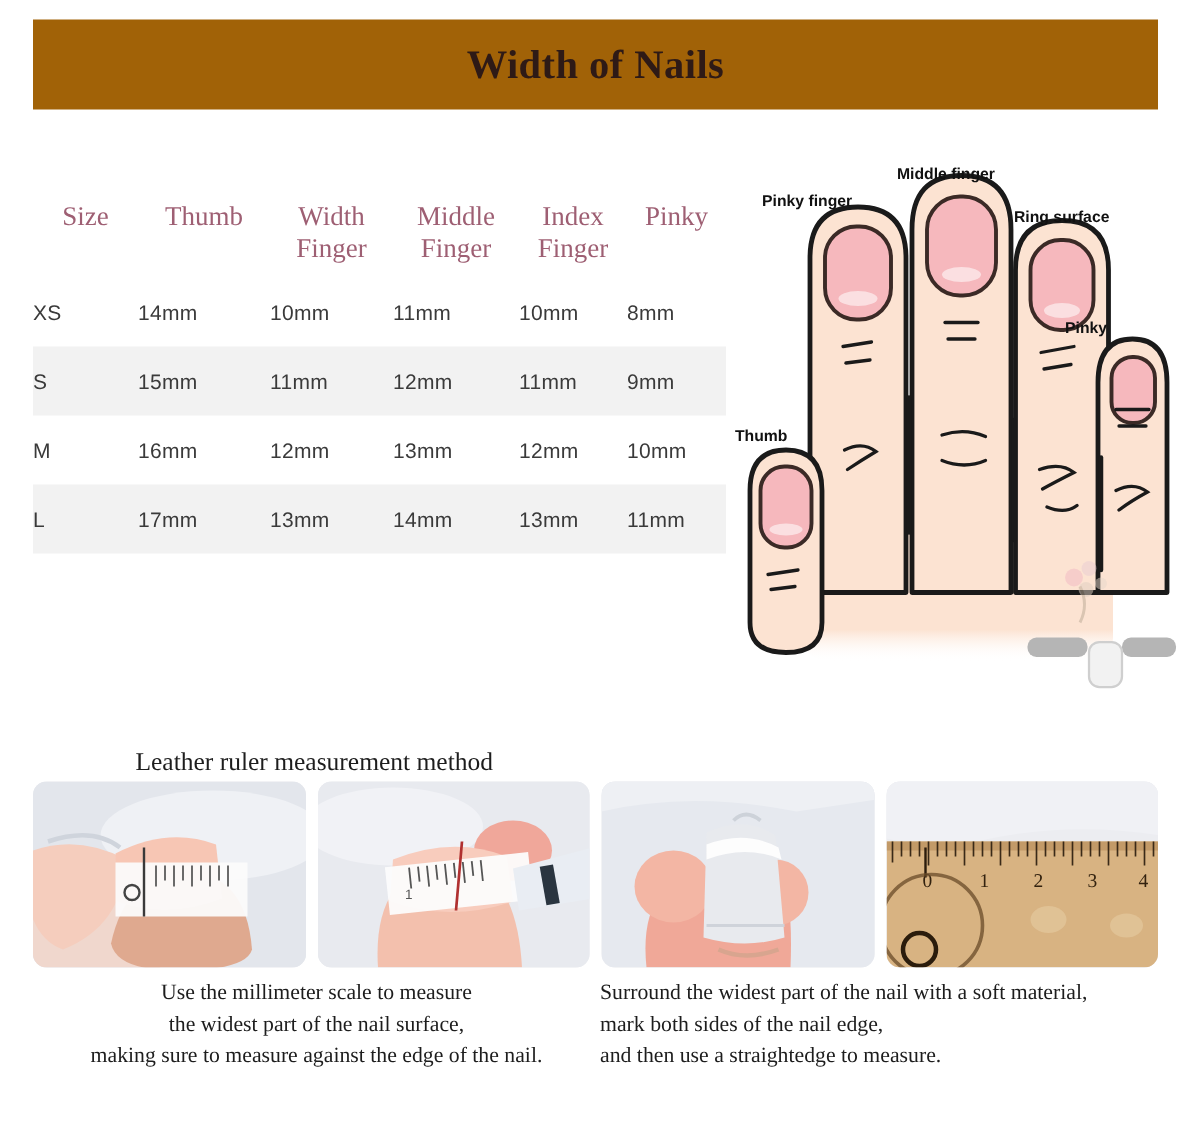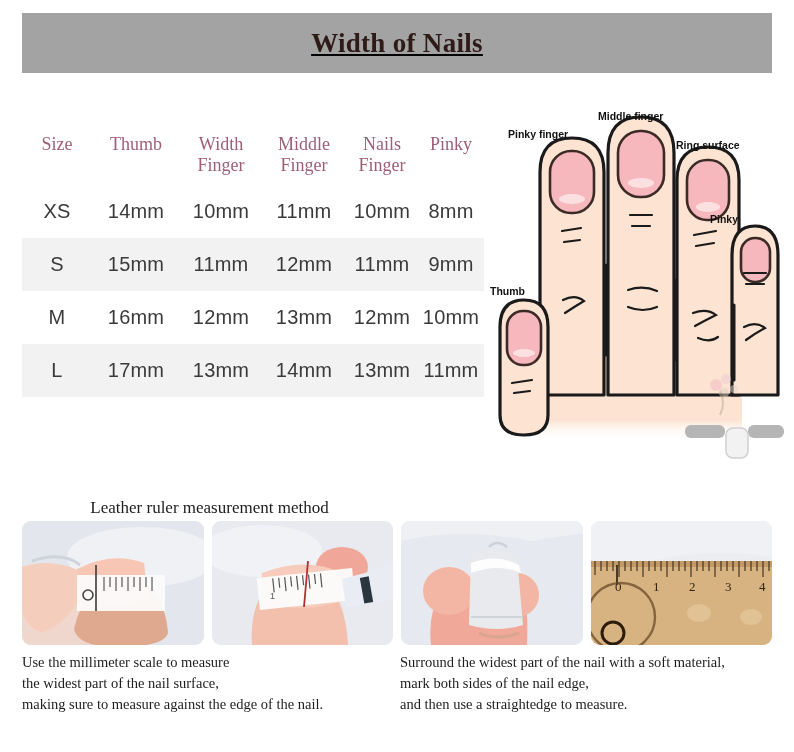--- a/index.html
+++ b/index.html
@@ -15,25 +15,24 @@
     overflow: hidden;
   }
 
   
   .banner {
     position: absolute;
     left: 22px;
     top: 13px;
     width: 750px;
     height: 60px;
-    background: #a3a3a3;
+    background: #a16207;
     display: flex;
     align-items: center;
     justify-content: center;
-    text-decoration: underline;
   }
   .banner-title {
     font-family: "Liberation Serif", serif;
     font-weight: bold;
     font-size: 27px;
     color: #2e1a16;
     letter-spacing: 0.3px;
   }
 
   
@@ -53,23 +52,23 @@
     font-weight: normal;
     font-size: 18px;
     color: #9e5f73;
     text-align: center;
     padding: 4px 0 10px 0;
     vertical-align: top;
     line-height: 1.15;
   }
   table.size-table td {
     font-family: "Liberation Sans", sans-serif;
-    font-size: 20px;
+    font-size: 14px;
     color: #3a3a3a;
-    text-align: center;
+    text-align: left;
     padding: 15px 0 15px 0;
     letter-spacing: 0.2px;
   }
   table.size-table tbody tr.striped td {
     background: #f2f2f2;
   }
   .col-size   { width: 70px; }
   .col-thumb  { width: 88px; }
   .col-index  { width: 82px; }
   .col-middle { width: 84px; }
@@ -145,21 +144,21 @@
     top: 652px;
     width: 750px;
     display: flex;
   }
   .caption {
     font-family: "Liberation Serif", serif;
     font-size: 14.5px;
     color: #1d1d1d;
     line-height: 1.45;
   }
-  .cap-left  { width: 378px; }
+  .cap-left  { width: 378px; text-align: center; }
   .cap-right { width: 372px; }
   .caption div { white-space: nowrap; }
 </style>
 </head>
 <body>
 
 <div class="banner">
   <span class="banner-title">Width of Nails</span>
 </div>
 
@@ -175,21 +174,21 @@
         </th>
         <th class="col-index">
           <span>Width</span><br>
           <span>Finger</span>
         </th>
         <th class="col-middle">
           <span>Middle</span><br>
           <span>Finger</span>
         </th>
         <th class="col-ring">
-          <span>Nails</span><br>
+          <span>Index</span><br>
           <span>Finger</span>
         </th>
         <th class="col-pinky">
           <span>Pinky</span>
         </th>
       </tr>
     </thead>
     <tbody>
       <tr>
         <td>XS</td>

